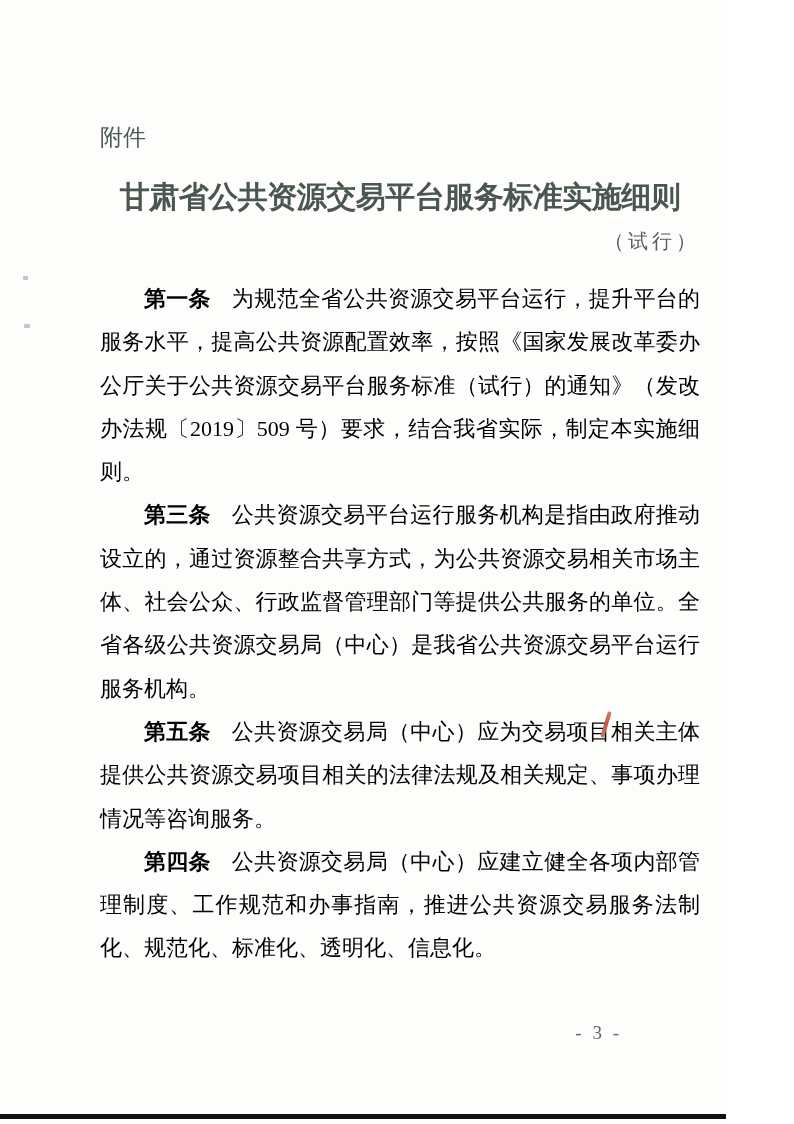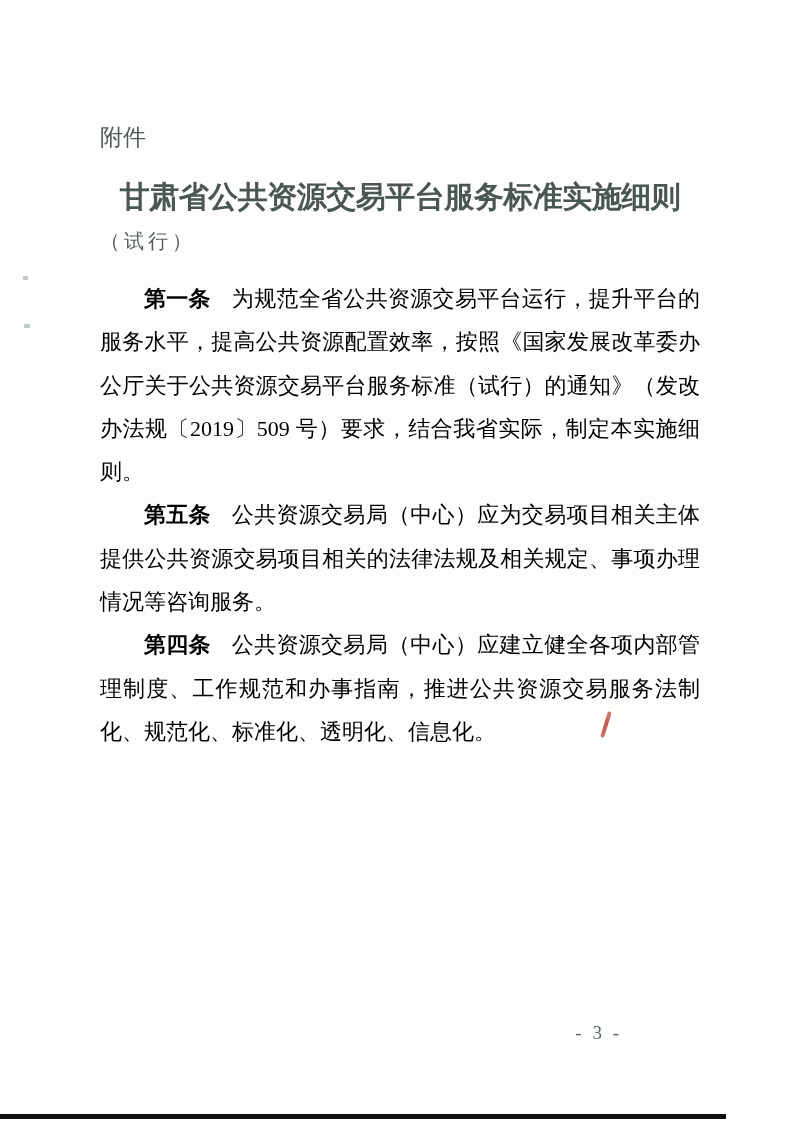--- a/index.html
+++ b/index.html
@@ -33,21 +33,21 @@
     font-weight: bold;
     text-align: center;
     letter-spacing: -0.5px;
     white-space: nowrap;
     color: #4a5751;
   }
   .doc-subtitle {
     margin-top: 14px;
     font-size: 20px;
     line-height: 24px;
-    text-align: left;
+    text-align: right;
     letter-spacing: 4px;
     color: #545f5b;
   }
   .doc-body {
     margin-top: 24px;
     font-size: 22px;
     line-height: 43.3px;
     text-align: justify;
     color: #000000;
   }
@@ -106,20 +106,21 @@
 
     <h1 class="doc-title">甘肃省公共资源交易平台服务标准实施细则</h1>
 
     <div class="doc-subtitle">（试行）</div>
 
     <div class="doc-body" id="articles-container">
 
         <p class="article"><span class="article-label">第一条</span><span class="article-text">为规范全省公共资源交易平台运行，提升平台的服务水平，提高公共资源配置效率，按照《国家发展改革委办公厅关于公共资源交易平台服务标准（试行）的通知》（发改办法规〔2019〕509 号）要求，结合我省实际，制定本实施细则。</span></p>
 
 
+        <p class="article"><span class="article-label">第三条</span><span class="article-text">公共资源交易平台运行服务机构是指由政府推动设立的，通过资源整合共享方式，为公共资源交易相关市场主体、社会公众、行政监督管理部门等提供公共服务的单位。全省各级公共资源交易局（中心）是我省公共资源交易平台运行服务机构。</span></p>
 
         <p class="article"><span class="article-label">第五条</span><span class="article-text">公共资源交易局（中心）应为交易项目相关主体提供公共资源交易项目相关的法律法规及相关规定、事项办理情况等咨询服务。</span></p>
 
         <p class="article"><span class="article-label">第四条</span><span class="article-text">公共资源交易局（中心）应建立健全各项内部管理制度、工作规范和办事指南，推进公共资源交易服务法制化、规范化、标准化、透明化、信息化。</span></p>
       </div>
 
   </div>
 
   <div class="page-number">- 3 -</div>
 

